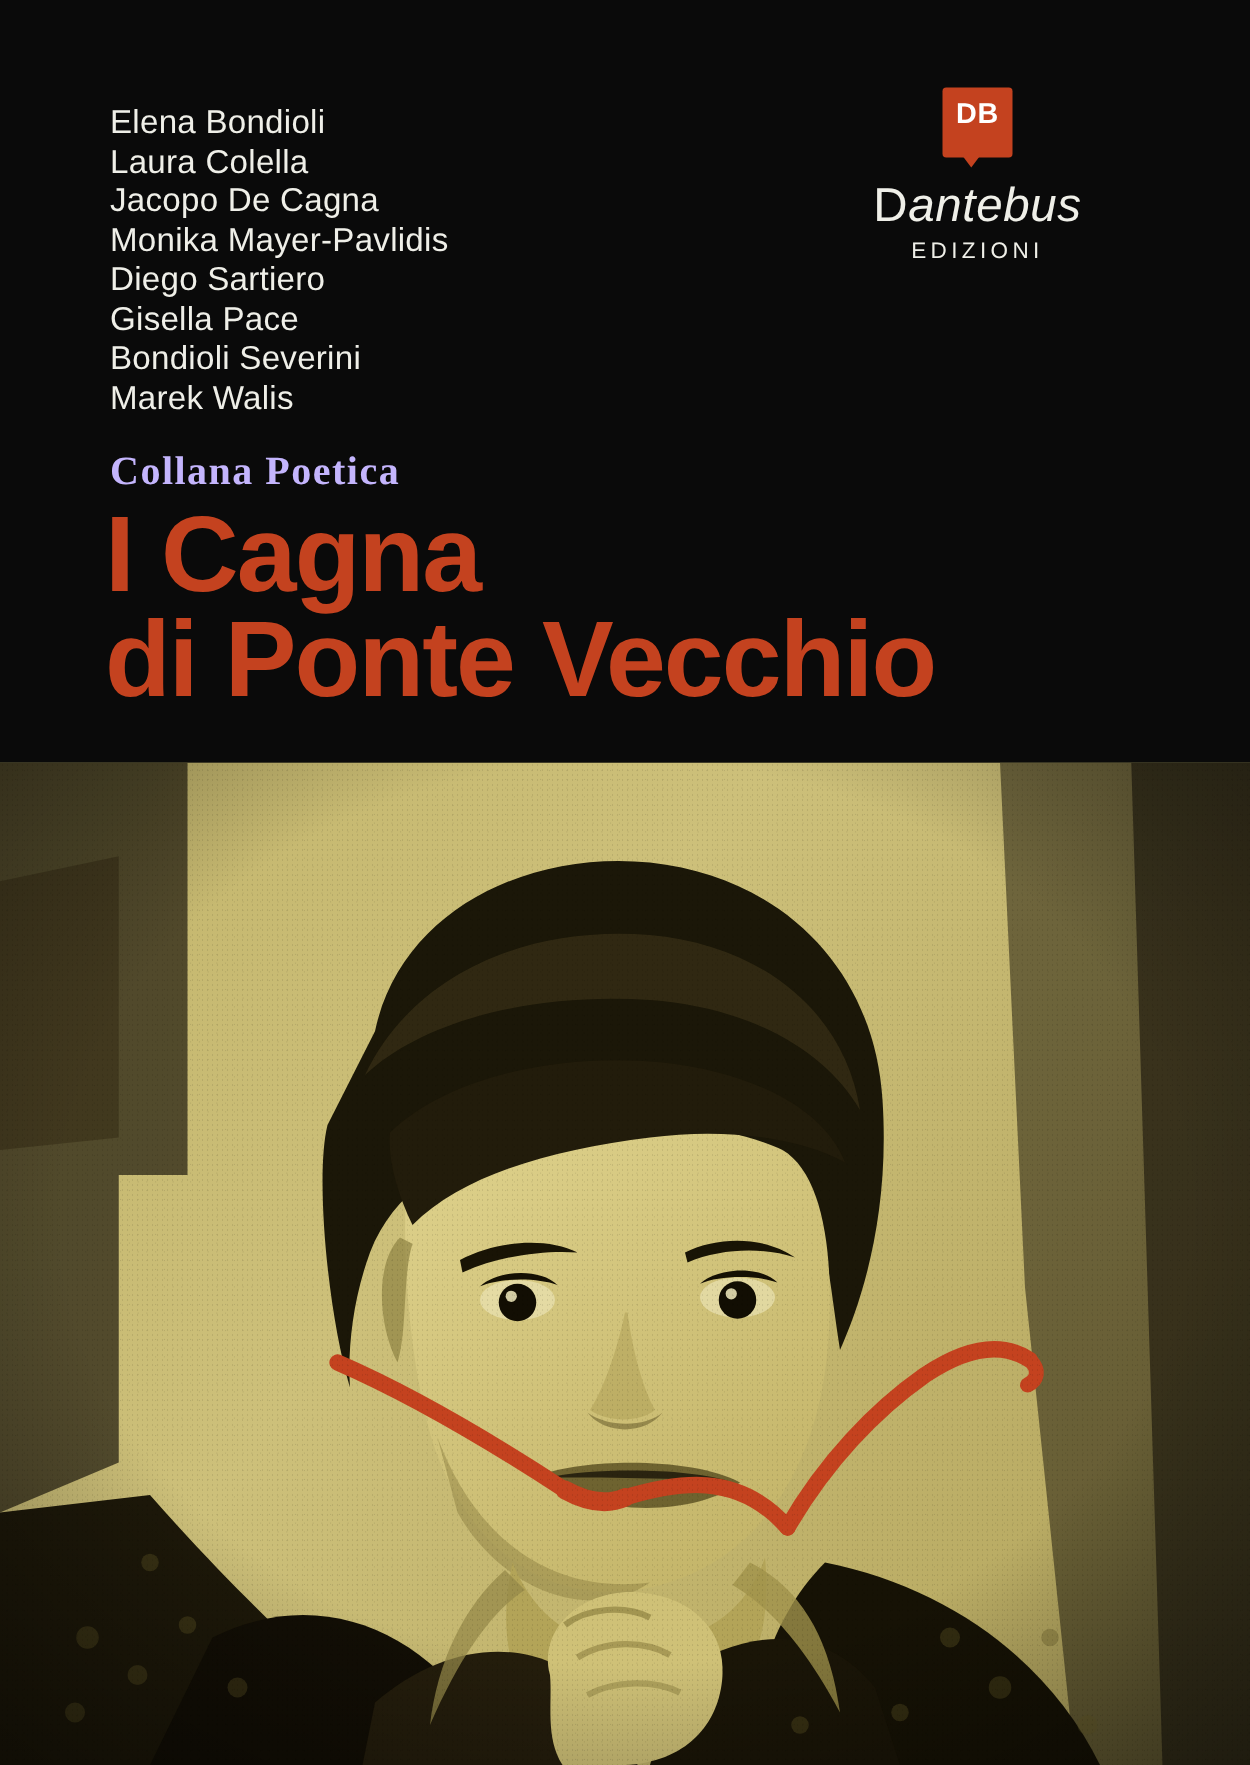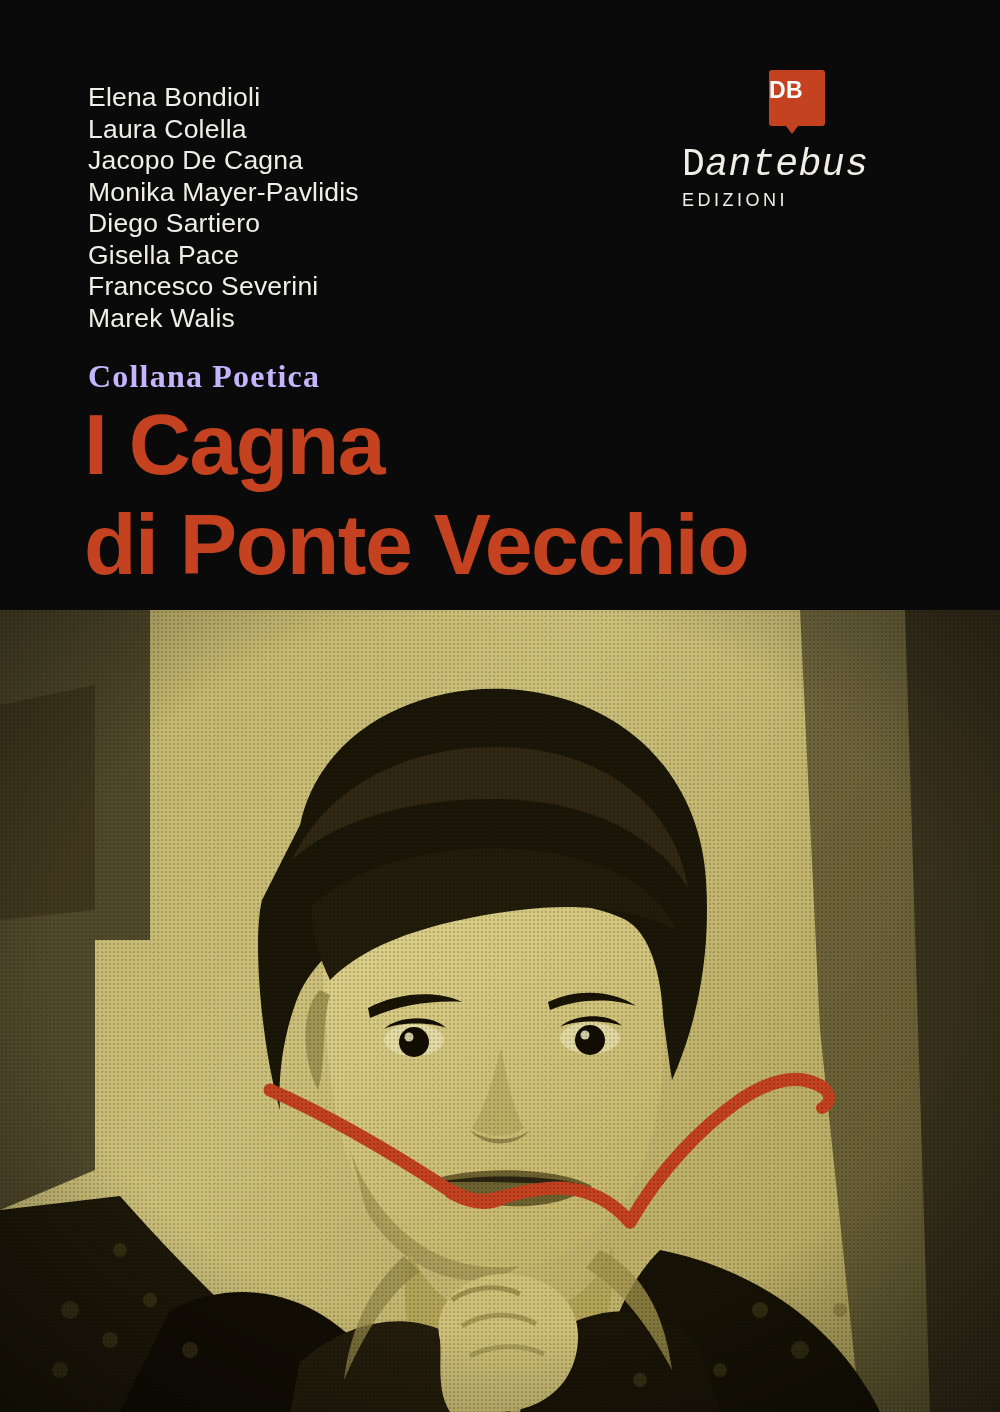--- a/index.html
+++ b/index.html
@@ -60,29 +60,29 @@
     left: 84px;
     top: 402px;
     color: #c4421f;
     font-weight: 700;
     font-size: 86px;
     line-height: 84px;
     letter-spacing: -1.5px;
   }
   .maintitle .l2 {
     display: block;
-    margin-top: 16px;
   }
 
   
   .logo {
     position: absolute;
-    right: 88px;
+    right: 103px;
     top: 70px;
     width: 230px;
+    text-align: center;
     z-index: 6;
   }
   .logo-mark {
     width: 56px;
     height: 56px;
     margin: 0 auto 18px auto;
     background: #c4421f;
     border-radius: 3px;
     position: relative;
   }
@@ -98,21 +98,21 @@
     position: absolute;
     left: 14px;
     bottom: -8px;
     width: 0; height: 0;
     border-left: 9px solid transparent;
     border-right: 9px solid transparent;
     border-top: 12px solid #c4421f;
   }
   .logo-name {
     color: #efefe8;
-    font-family: Liberation Mono, monospace;
+    font-family: Liberation Sans, sans-serif;
     font-size: 38px;
     letter-spacing: 0.5px;
     line-height: 42px;
     white-space: nowrap;
   }
   .logo-name .ital {
     font-style: italic;
   }
   .logo-sub {
     color: #efefe8;
@@ -272,21 +272,21 @@
 
   <div class="top-zone">
 
     <div class="authors">
       <div class="author-line">Elena Bondioli</div>
       <div class="author-line">Laura Colella</div>
       <div class="author-line">Jacopo De Cagna</div>
       <div class="author-line">Monika Mayer-Pavlidis</div>
       <div class="author-line">Diego Sartiero</div>
       <div class="author-line">Gisella Pace</div>
-      <div class="author-line">Francesco Severini</div>
+      <div class="author-line">Bondioli Severini</div>
       <div class="author-line">Marek Walis</div>
     </div>
 
     <div class="collana">Collana Poetica</div>
 
     <div class="maintitle">
       <span class="l1">I Cagna</span>
       <span class="l2">di Ponte Vecchio</span>
     </div>
 

